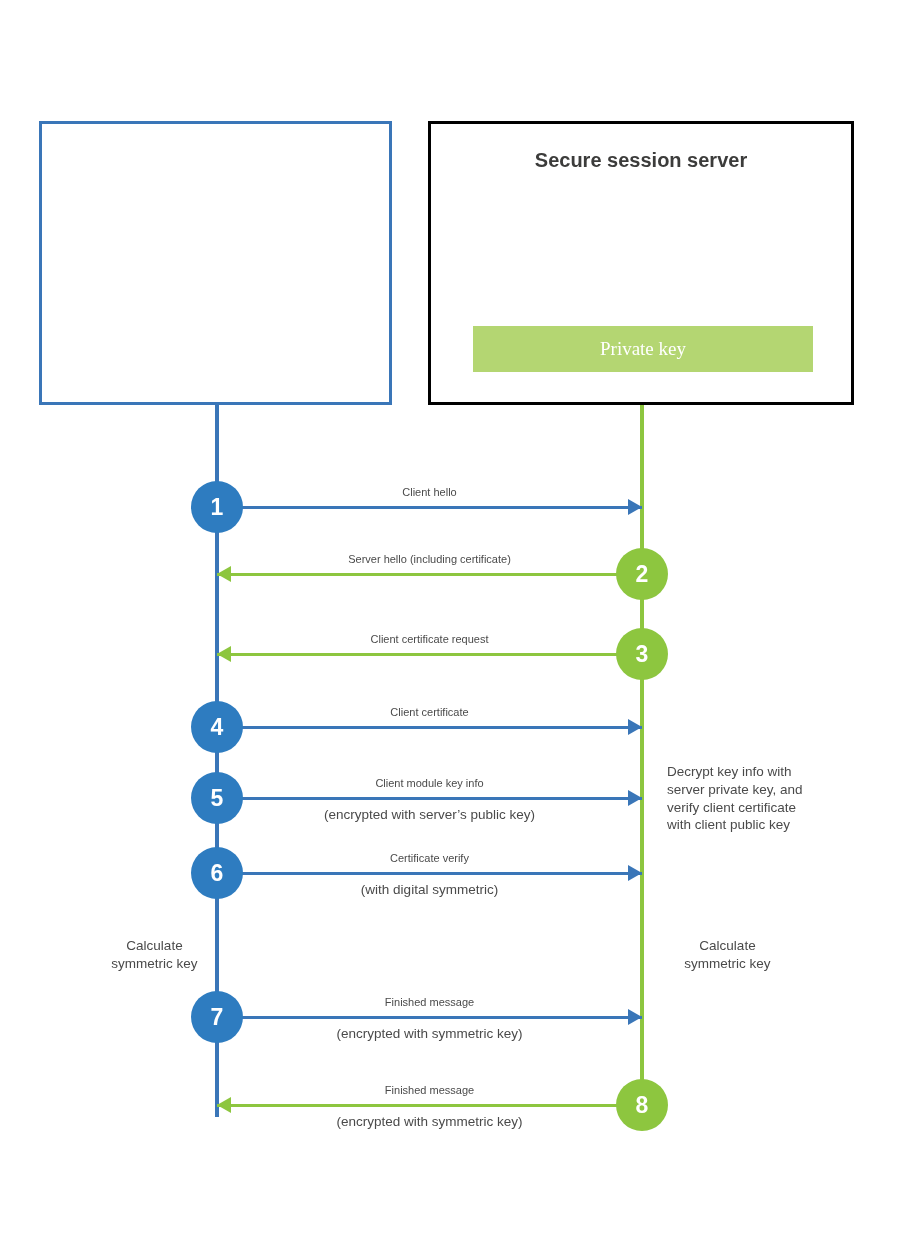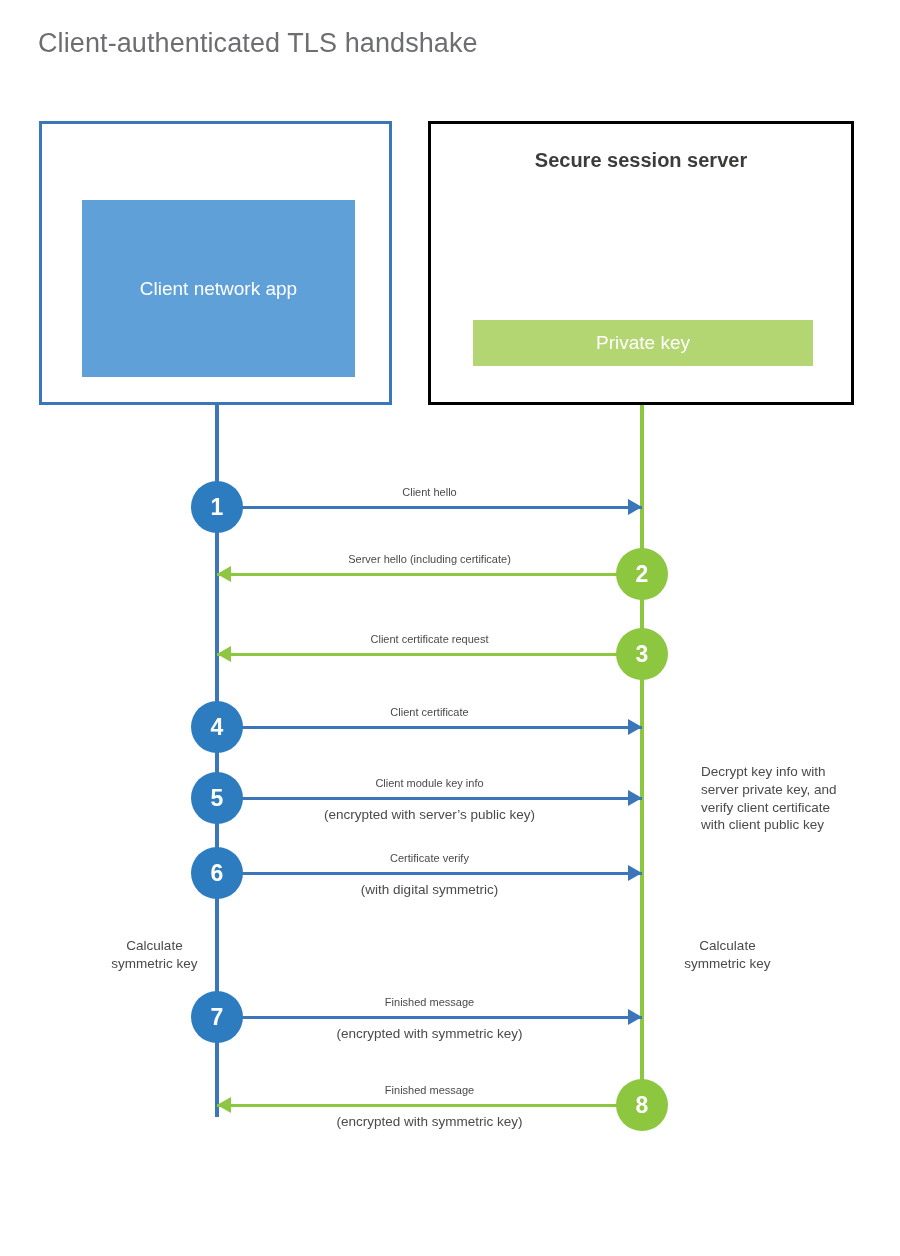--- a/index.html
+++ b/index.html
@@ -37,21 +37,21 @@
     display:flex;align-items:center;justify-content:center;text-align:center;
     line-height:1.35;
   }
   .server-mod{
     position:absolute;left:42px;width:340px;height:46px;
     background:#b4d672;color:#ffffff;font-size:19px;font-weight:400;
     display:flex;align-items:center;justify-content:center;text-align:center;
   }
   .server-mod.m0{top:76px;}
   .server-mod.m1{top:139px;}
-  .server-mod.m2{top:196px;}
+  .server-mod.m2{top:202px;font-family:Liberation Serif, serif;}
 
   
   .lifeline{position:absolute;width:4px;}
   .lifeline.client{left:215px;top:405px;height:712px;background:#3a76b8;}
   .lifeline.server{left:640px;top:405px;height:700px;background:#8dc63f;}
 
   
   .msg{position:absolute;height:0;}
   .msg-line{position:absolute;height:3px;top:-1px;}
   .msg-line.blue{background:#3a76b8;}
@@ -77,32 +77,30 @@
     color:#ffffff;font-size:23px;font-weight:700;
   }
   .step-circle.blue{background:#2e7cc0;}
   .step-circle.green{background:#8dc63f;}
 
   
   .side-note{
     position:absolute;font-size:13.5px;line-height:1.32;color:#4a4a4a;
     white-space:pre-line;
   }
-  .side-note.left-align{text-align:left;margin-left:34px;}
+  .side-note.left-align{text-align:left;}
   .side-note.center-align{text-align:center;}
 </style>
 </head>
 <body>
 
 <div id="stage">
 
-  <div class="page-title">Client-authenticated TLS handshake</div>
 
   <div class="entity-box client">
-    <div class="client-app">Client network app</div>
   </div>
 
   <div class="entity-box server">
     <div class="entity-title">Secure session server</div>
     <div class="server-mod m2">Private key</div>
   </div>
 
   <div class="lifeline client"></div>
   <div class="lifeline server"></div>
 

